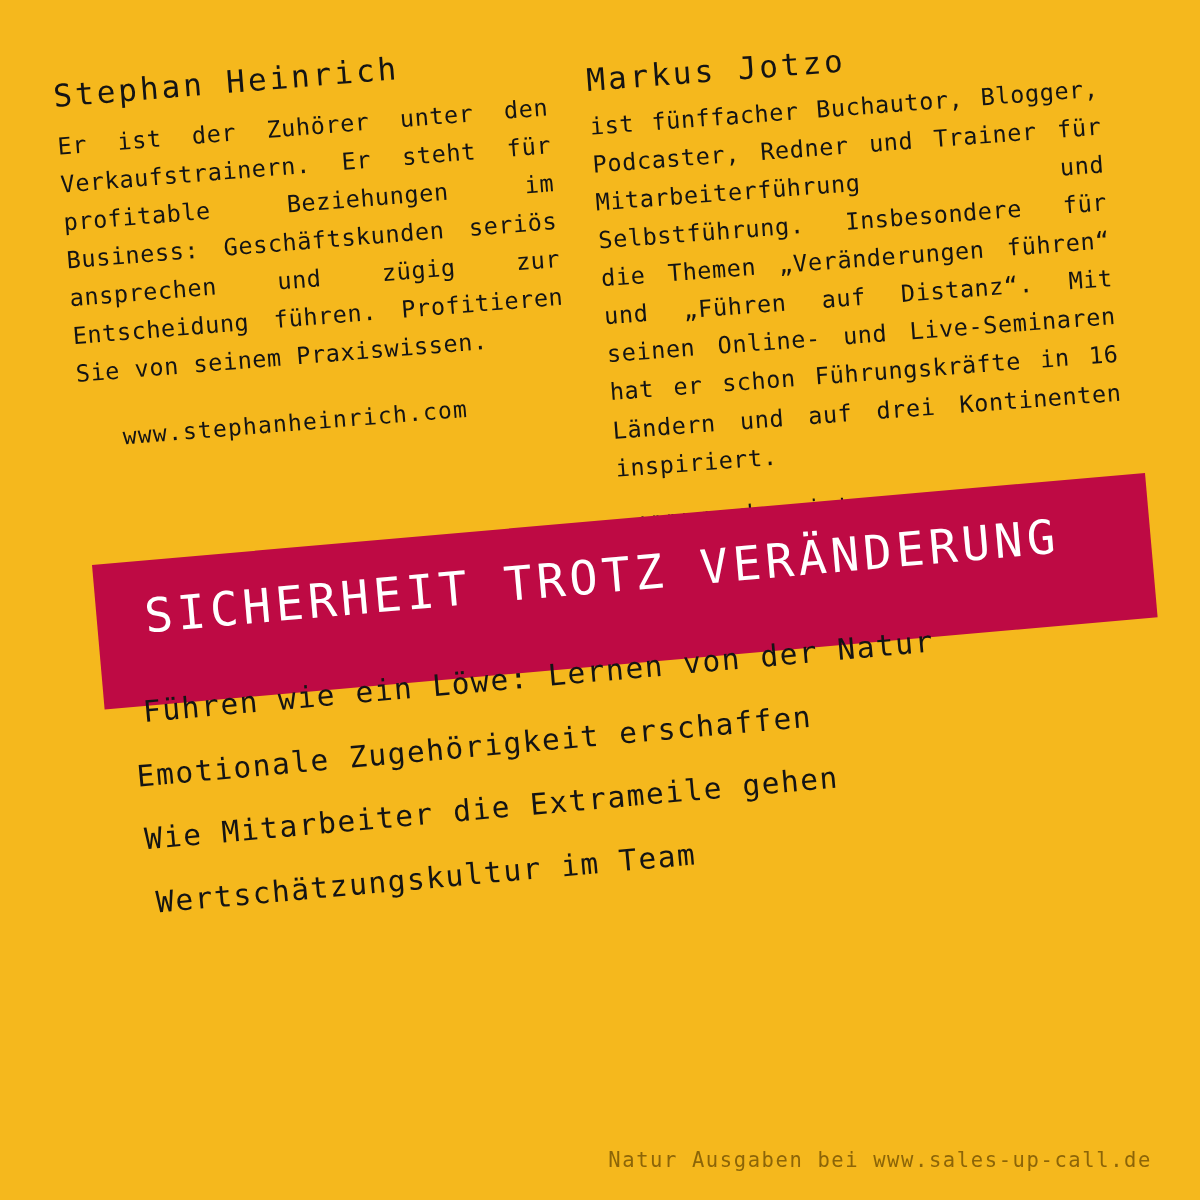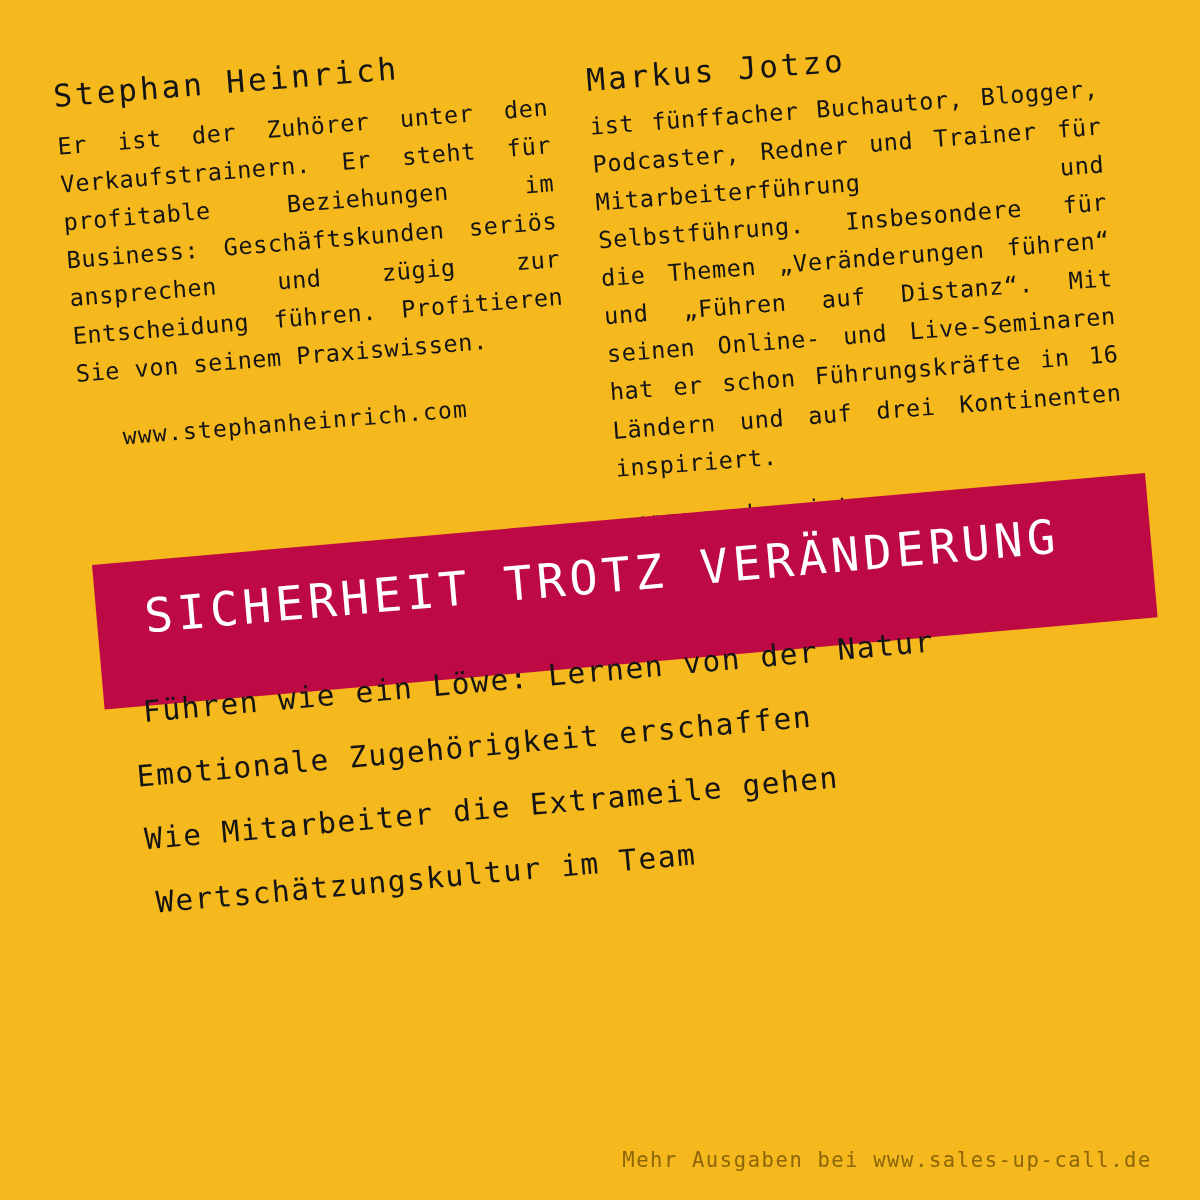--- a/index.html
+++ b/index.html
@@ -152,15 +152,15 @@
     <div id="banner-title">SICHERHEIT TROTZ VERÄNDERUNG</div>
   </div>
 
   <div id="topics">
     <div class="topic">Führen wie ein Löwe: Lernen von der Natur</div>
     <div class="topic">Emotionale Zugehörigkeit erschaffen</div>
     <div class="topic">Wie Mitarbeiter die Extrameile gehen</div>
     <div class="topic">Wertschätzungskultur im Team</div>
   </div>
 
-  <div id="footer">Mehr Ausgaben bei www.sales-up-call.de</div>
+  <div id="footer">Natur Ausgaben bei www.sales-up-call.de</div>
 
 </div>
 
 </body></html>

